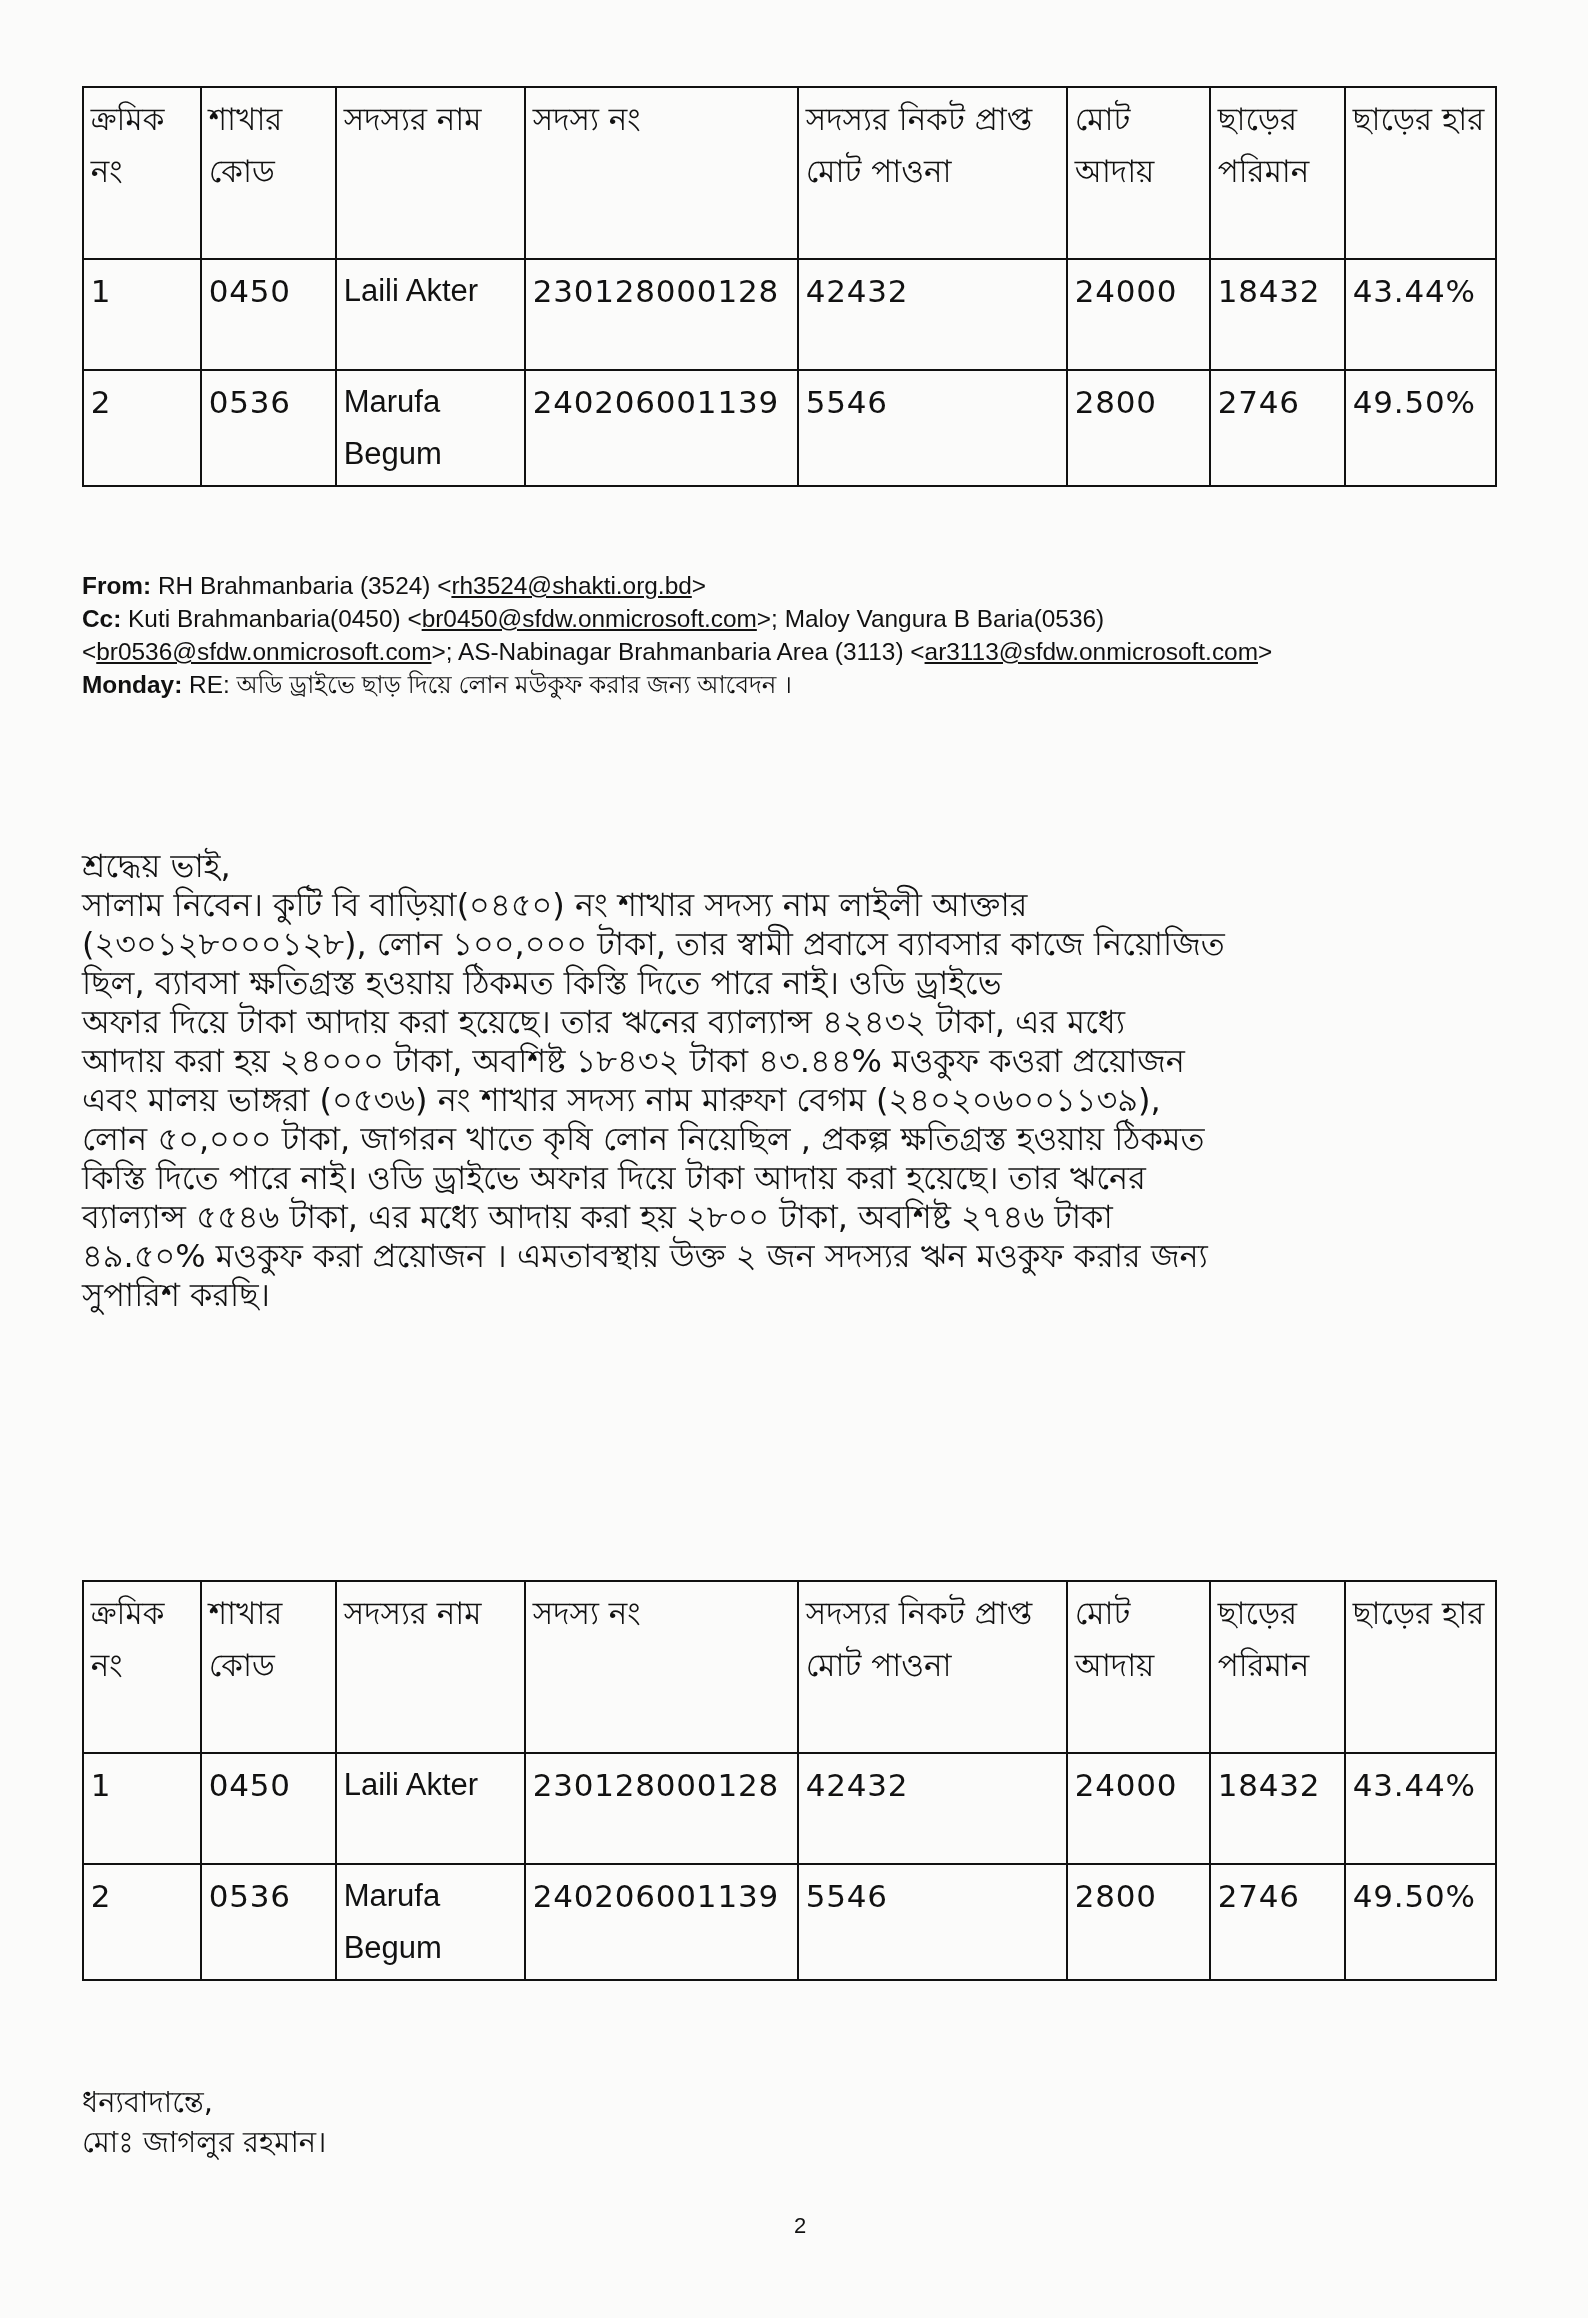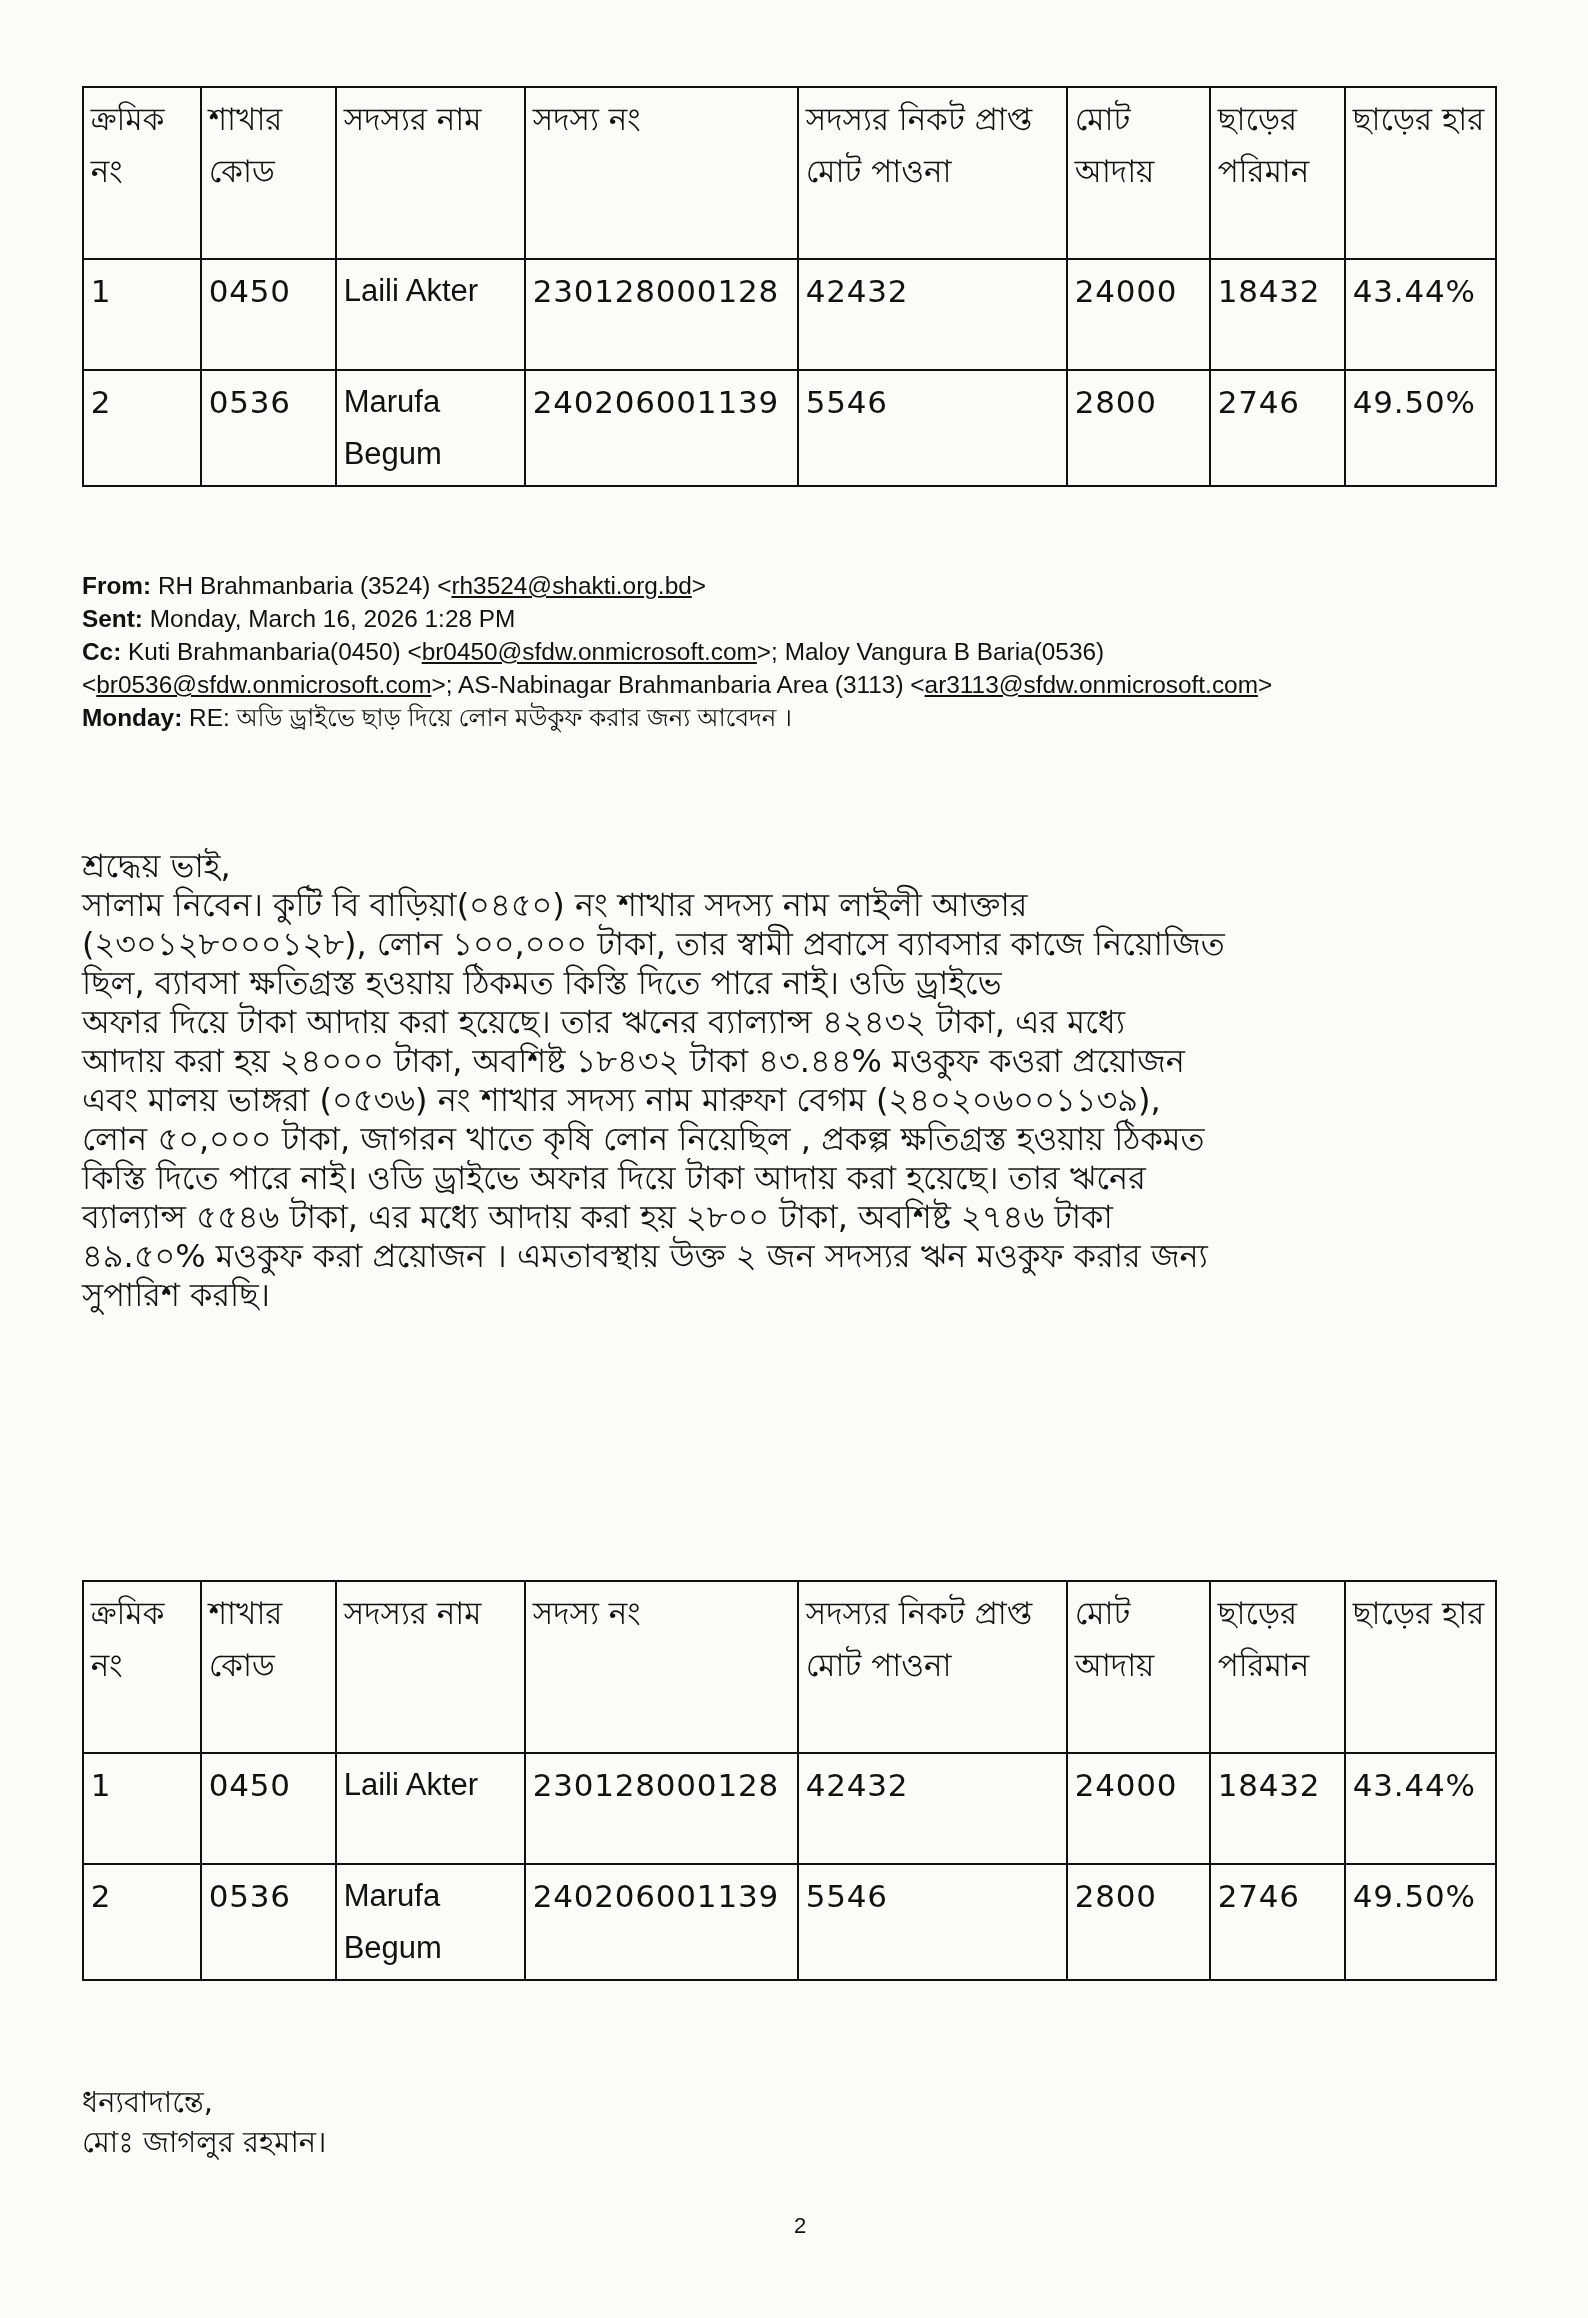--- a/index.html
+++ b/index.html
@@ -123,24 +123,20 @@
 </tbody>
   </table>
 
 <div class="email-header">
   <div class="row">
     <b>From:</b>
     <span>RH Brahmanbaria (3524)</span>
     &lt;<span class="link">rh3524@shakti.org.bd</span>&gt;
   </div>
   <div class="row">
-    <b>Sent:</b>
-    <span>Monday, March 16, 2026 1:28 PM</span>
-  </div>
-  <div class="row">
     <b>Cc:</b>
     <span>Kuti Brahmanbaria(0450)</span>
     &lt;<span class="link">br0450@sfdw.onmicrosoft.com</span>&gt;;
     <span>Maloy Vangura B Baria(0536)</span>
   </div>
   <div class="row">
     &lt;<span class="link">br0536@sfdw.onmicrosoft.com</span>&gt;;
     <span>AS-Nabinagar Brahmanbaria Area (3113)</span>
     &lt;<span class="link">ar3113@sfdw.onmicrosoft.com</span>&gt;
   </div>

